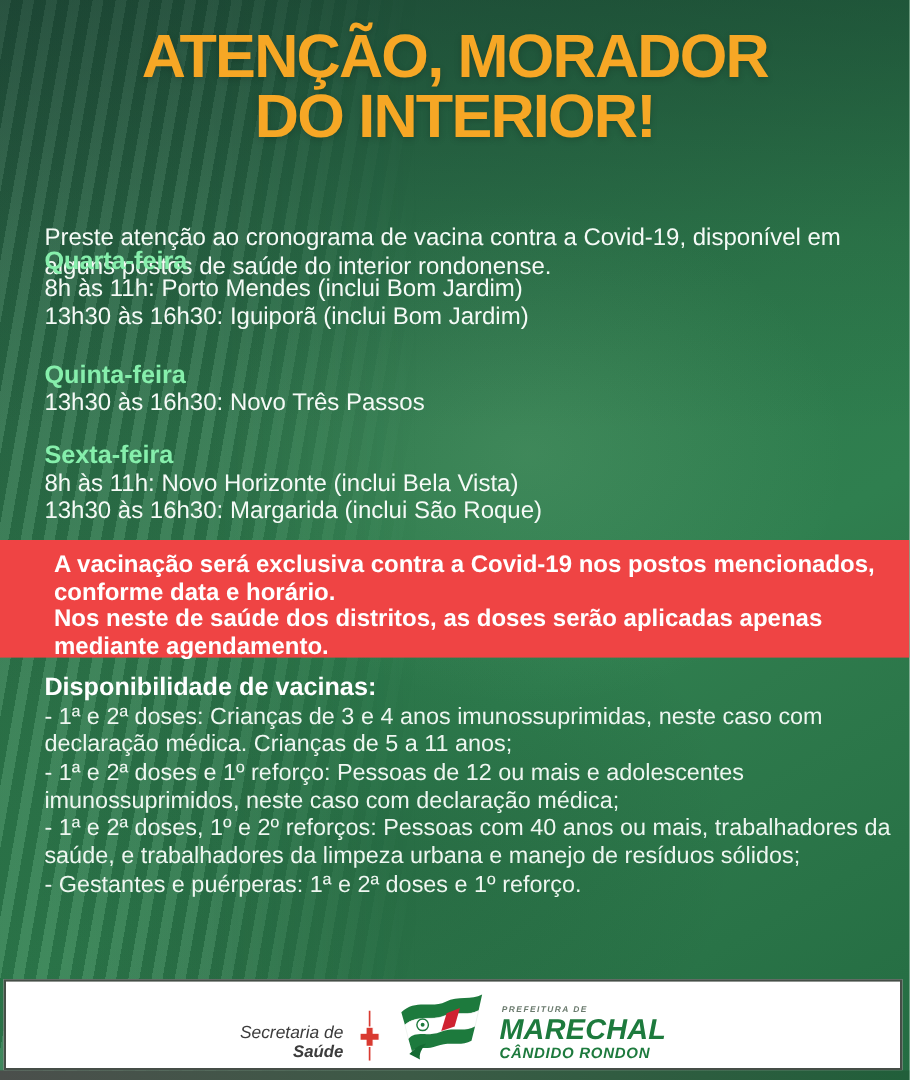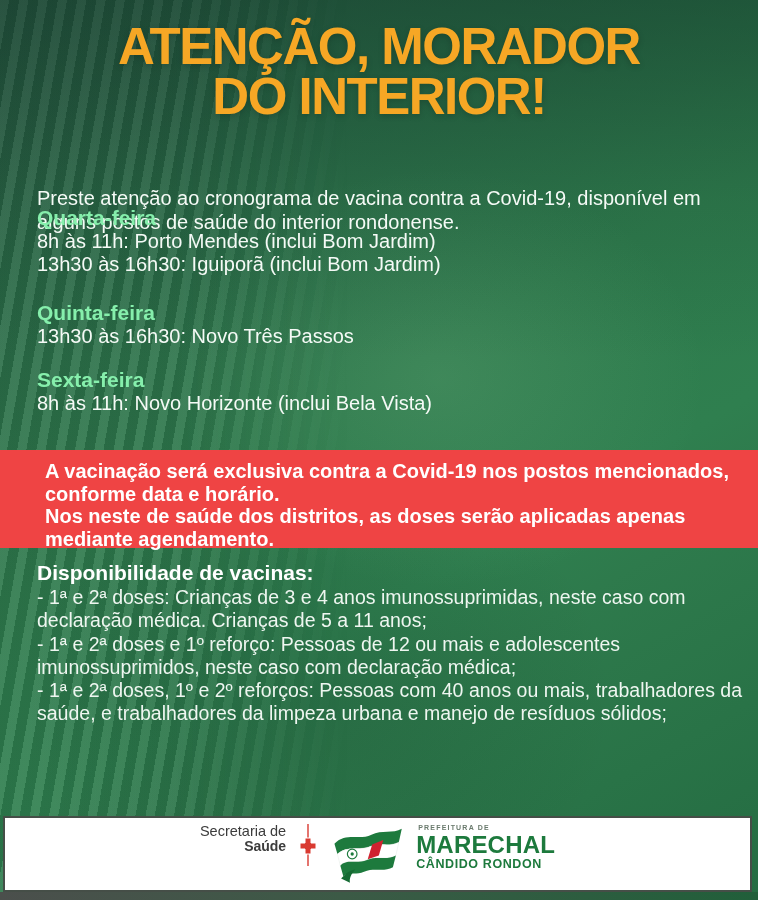--- a/index.html
+++ b/index.html
@@ -79,21 +79,21 @@
   .avail-heading { color: #ffffff; font-weight: bold; font-size: 21px; line-height: 26px; }
   .avail-item { color: #eef6f0; font-size: 19.5px; line-height: 23.3px; }
 
   
   .footer {
     position: absolute; left: 3px; right: 6px; top: 816px; height: 76px;
     background: #ffffff;
     border: 2px solid #454e47;
     display: flex; align-items: center; justify-content: center;
   }
-  .footer-inner { display: flex; align-items: flex-start; gap: 12px; }
+  .footer-inner { display: flex; align-items: flex-end; gap: 12px; font-style: italic; }
   .secretariat { text-align: right; color: #3c3c3c; line-height: 1.05; }
   .sec-1 { font-size: 14.5px; }
   .sec-2 { font-size: 14px; font-weight: bold; }
   .cross-svg { display: block; }
   .flag-svg { display: block; }
   .city { line-height: 1; }
   .pref { font-size: 7px; letter-spacing: 1.2px; color: #6a7a6d; font-weight: bold; margin-left: 2px; }
   .city-name { font-size: 24px; font-weight: bold; color: #1d7a3d; letter-spacing: 0.2px; margin-top: 2px; }
   .city-name2 { font-size: 12.5px; font-weight: bold; color: #1d7a3d; letter-spacing: 0.6px; margin-top: 1px; }
 
@@ -126,34 +126,36 @@
   </div>
 
   <div class="day" style="top:301px">
     <div class="day-name">Quinta-feira</div>
     <div class="day-line">13h30 às 16h30: Novo Três Passos</div>
   </div>
 
   <div class="day" style="top:368px">
     <div class="day-name">Sexta-feira</div>
     <div class="day-line">8h às 11h: Novo Horizonte (inclui Bela Vista)</div>
+    <div class="day-line">13h30 às 16h30: Margarida (inclui São Roque)</div>
   </div>
 
   <div class="alert">
     <div class="alert-line">A vacinação será exclusiva contra a Covid-19 nos postos mencionados,</div>
     <div class="alert-line">conforme data e horário.</div>
     <div class="alert-line">Nos neste de saúde dos distritos, as doses serão aplicadas apenas</div>
     <div class="alert-line">mediante agendamento.</div>
   </div>
 
   <div class="avail">
     <div class="avail-heading">Disponibilidade de vacinas:</div>
     <div class="avail-item">- 1ª e 2ª doses: Crianças de 3 e 4 anos imunossuprimidas, neste caso com declaração médica. Crianças de 5 a 11 anos;</div>
     <div class="avail-item">- 1ª e 2ª doses e 1º reforço: Pessoas de 12 ou mais e adolescentes imunossuprimidos, neste caso com declaração médica;</div>
     <div class="avail-item">- 1ª e 2ª doses, 1º e 2º reforços: Pessoas com 40 anos ou mais, trabalhadores da saúde, e trabalhadores da limpeza urbana e manejo de resíduos sólidos;</div>
+    <div class="avail-item">- Gestantes e puérperas: 1ª e 2ª doses e 1º reforço.</div>
   </div>
 
   <div class="footer">
     <div class="footer-inner">
 
       <div class="secretariat">
         <div class="sec-1">Secretaria de</div>
         <div class="sec-2">Saúde</div>
       </div>
 

